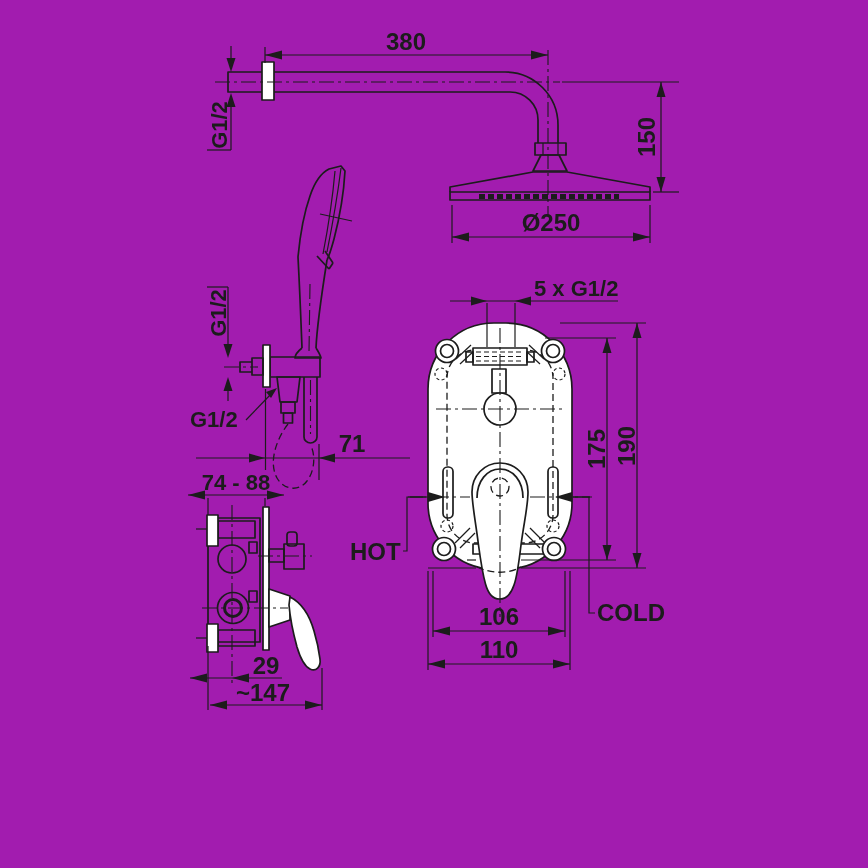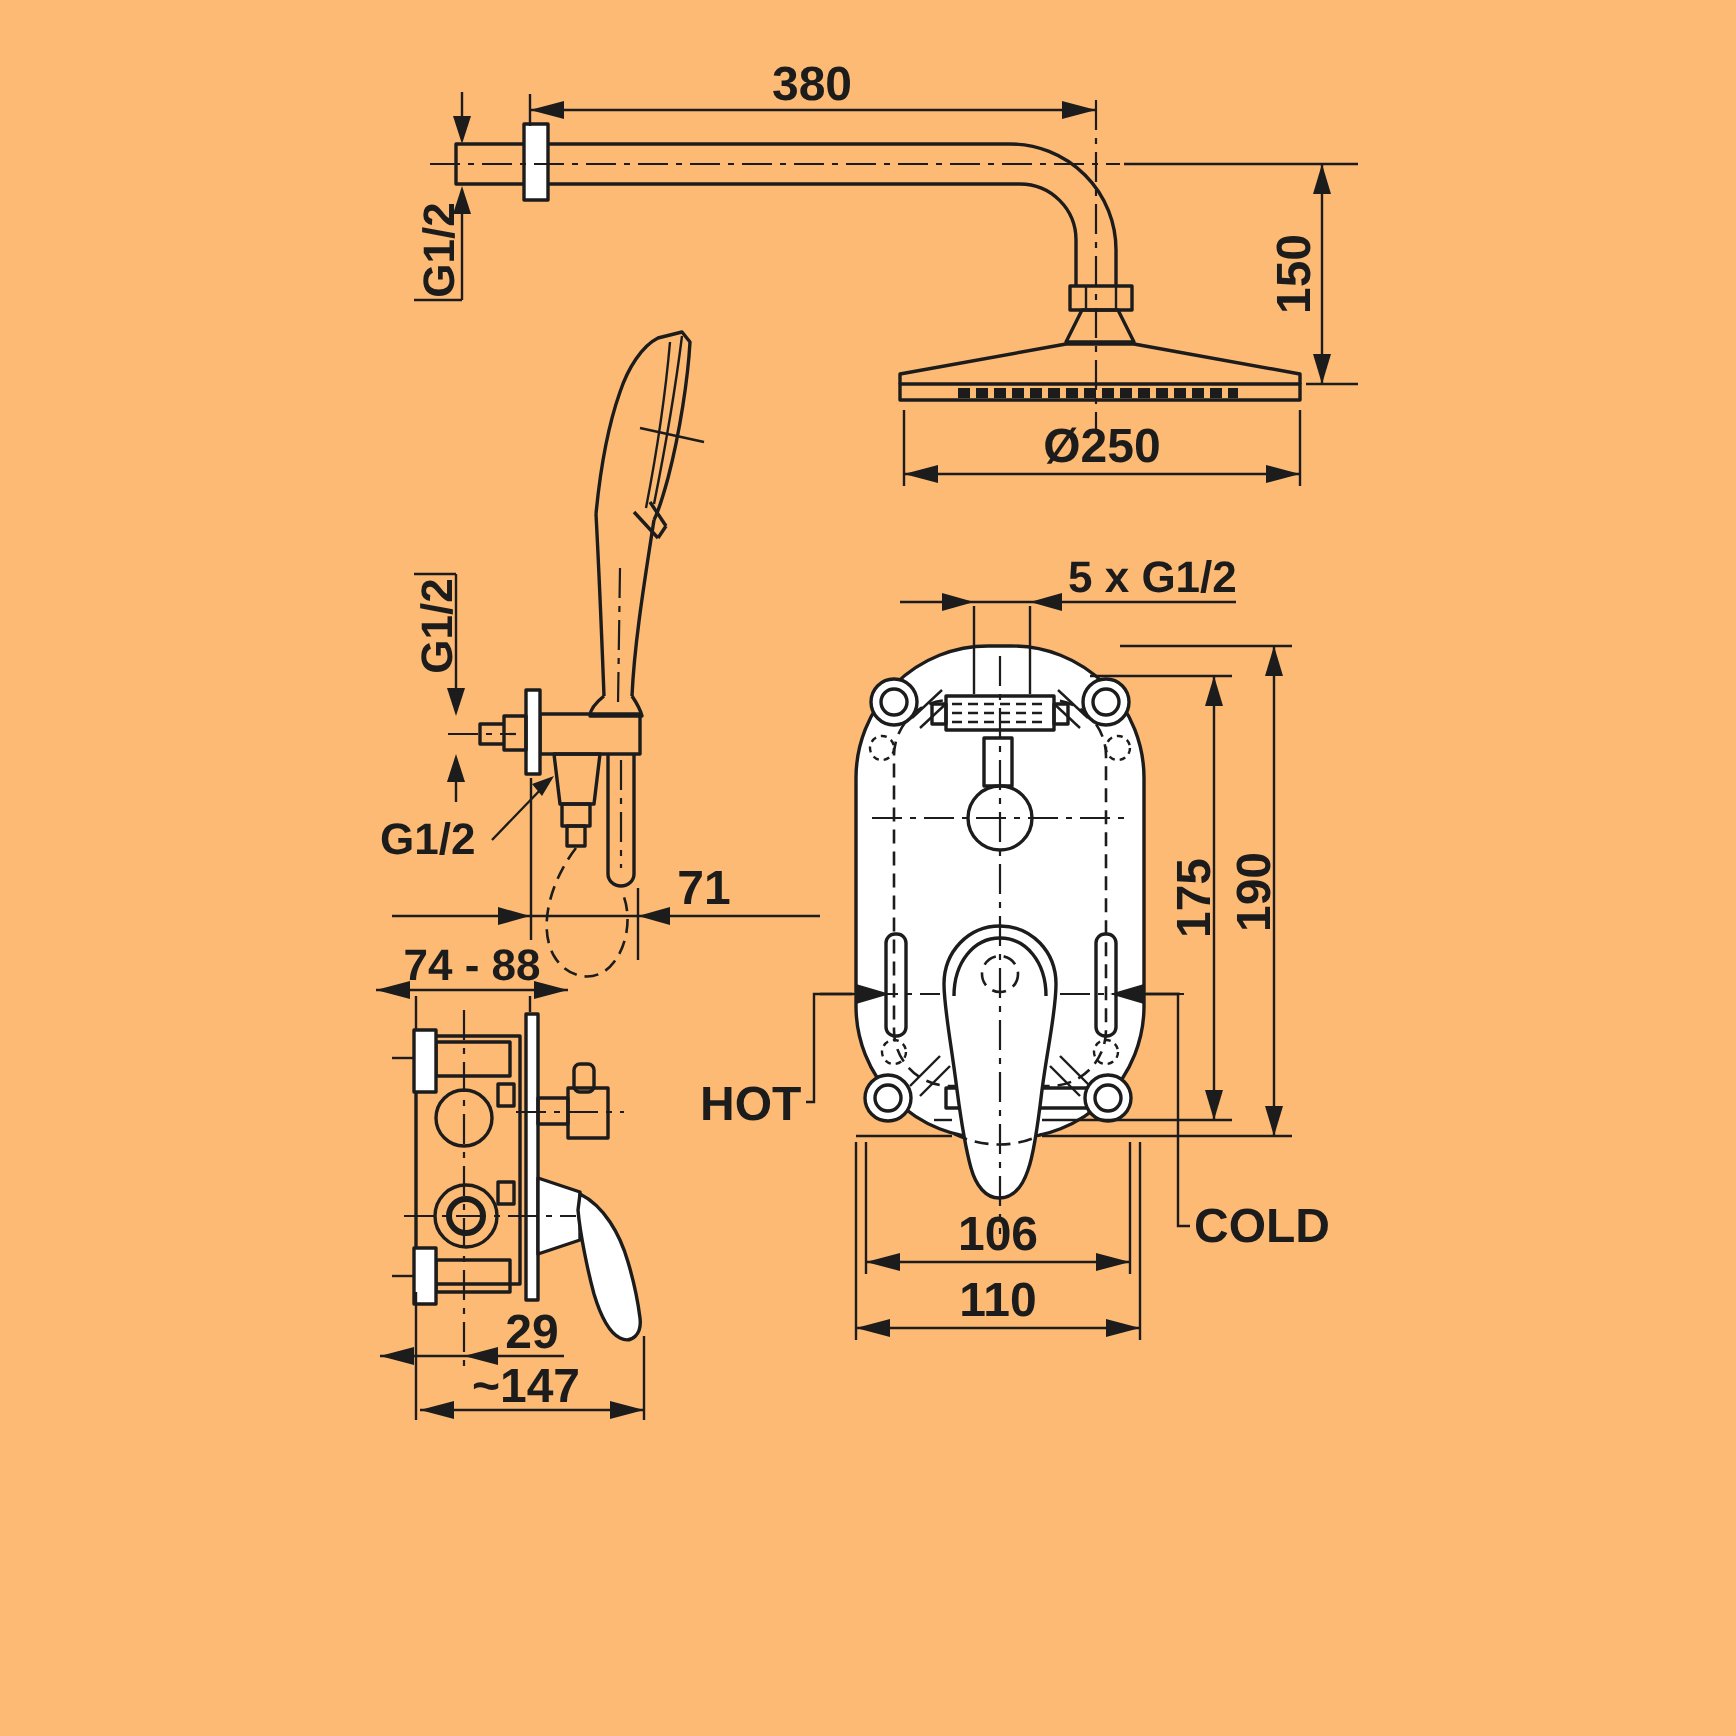--- a/index.html
+++ b/index.html
@@ -1,17 +1,17 @@
 <!DOCTYPE html>
 <html style="--line: #1c1c1c;"><head>
 <meta charset="utf-8">
 <style>
   :root { --line: #1c1c1c; }
   html, body { margin: 0; padding: 0; background: #fff; }
-  .stage { width: 868px; height: 868px; position: relative; background: #fdba74; overflow: hidden; }
+  .stage { width: 868px; height: 868px; position: relative; background: #a21caf; overflow: hidden; }
   svg { display: block; }
   .ln   { stroke: var(--line); stroke-width: 1.7; fill: none; stroke-linejoin: round; }
   .fw   { stroke: var(--line); stroke-width: 1.7; fill: #fff; stroke-linejoin: round; }
   .thin { stroke: var(--line); stroke-width: 1.2; fill: none; }
   .cl   { stroke: var(--line); stroke-width: 1.1; fill: none; stroke-dasharray: 15 4 3 4; }
   .dash { stroke: var(--line); stroke-width: 1.3; fill: none; stroke-dasharray: 7 4; }
   .dash2{ stroke: var(--line); stroke-width: 1.2; fill: none; stroke-dasharray: 3 2.5; }
   .hatch{ stroke: var(--line); stroke-width: 1.2; fill: none; stroke-dasharray: 5 3; }
   .noz  { stroke: var(--line); stroke-width: 5;   fill: none; stroke-dasharray: 6 3; }
   .arw  { fill: var(--line); stroke: none; }

